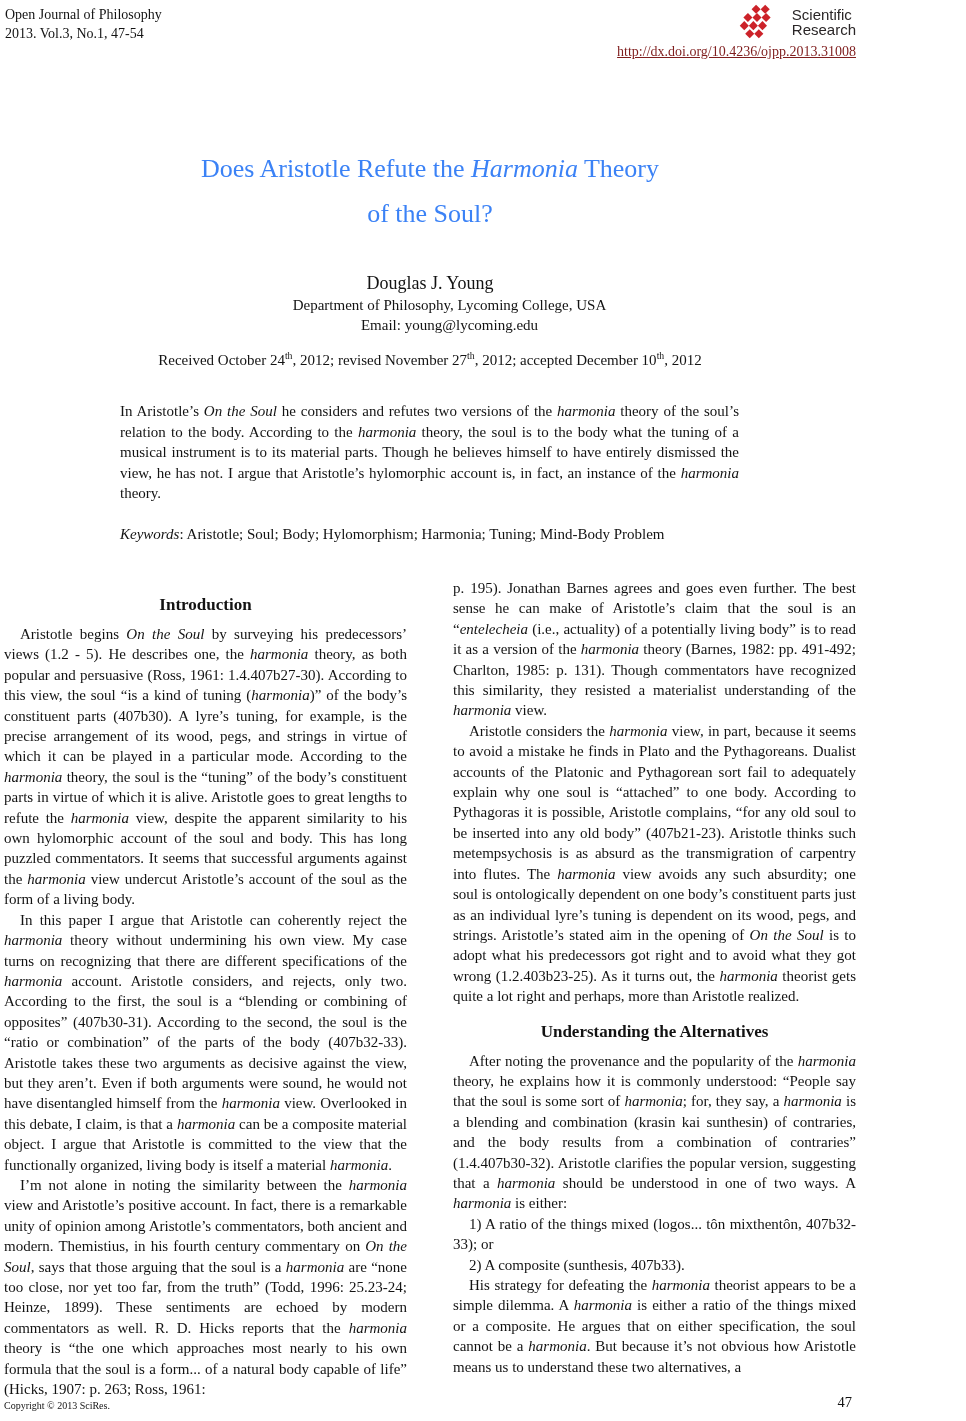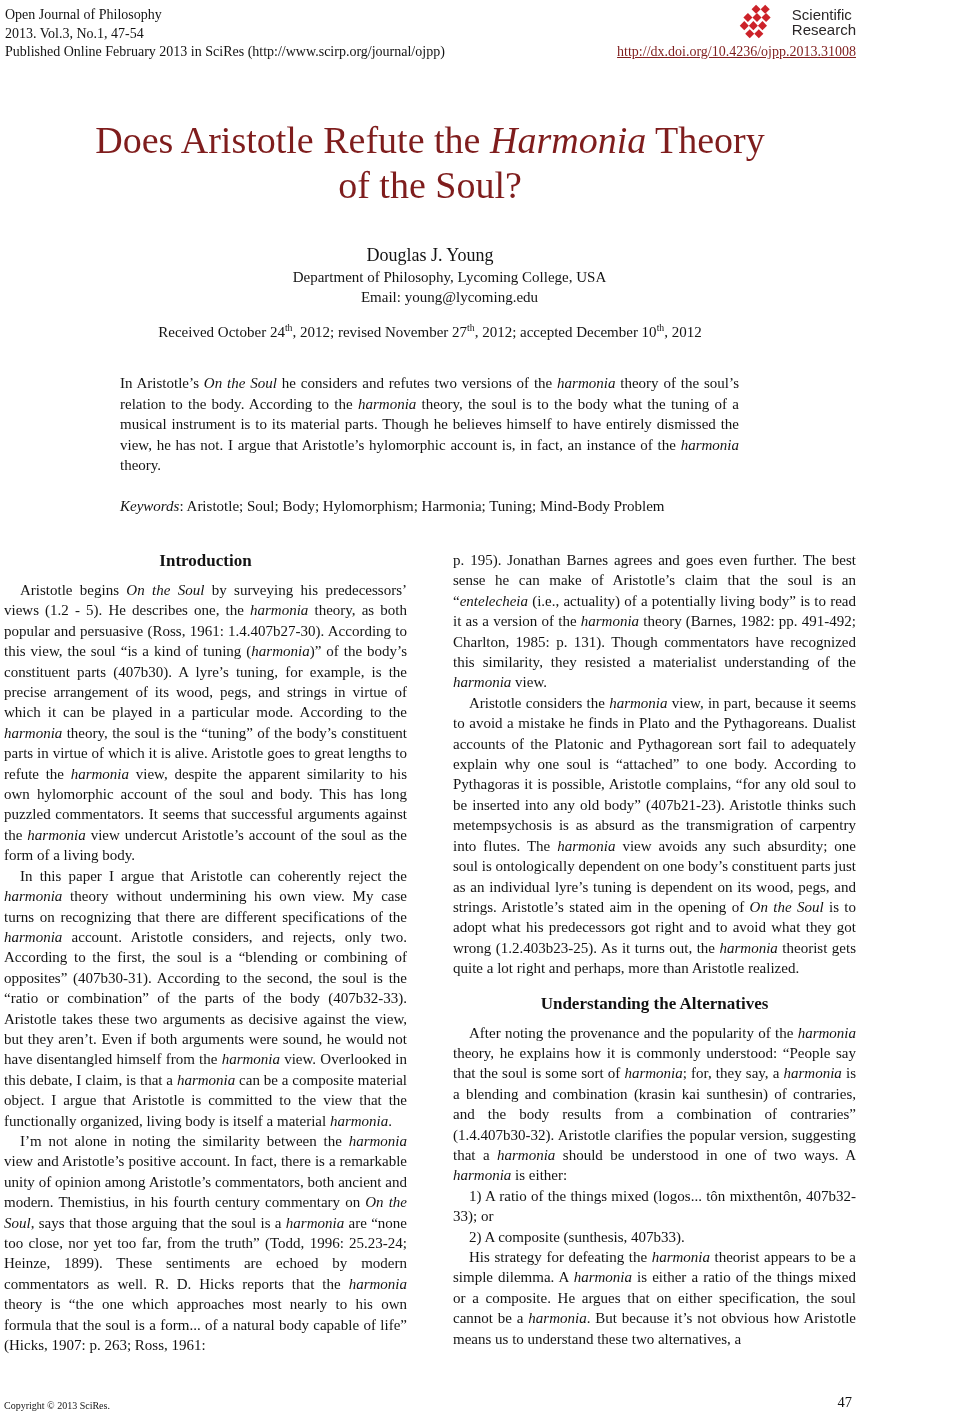--- a/index.html
+++ b/index.html
@@ -12,49 +12,48 @@
     overflow:hidden;
   }
   
   .hdr{position:relative;padding:6px 4px 0 5px;height:62px;}
   .hdr-left{font-size:14px;line-height:18.7px;}
   .hdr-right{position:absolute;top:2px;right:4px;display:flex;flex-direction:column;align-items:flex-end;}
   .logo{display:flex;align-items:center;gap:15px;}
   .logo-text{font-family:"Liberation Sans", sans-serif;font-size:15px;line-height:15px;color:#2a2627;}
   .doi a{color:#7f1d1d;text-decoration:underline;font-size:14px;}
   
-  .title{margin-top:50px;text-align:center;font-size:38px;line-height:45px;color:#7f1d1d;}
+  .title{margin-top:78px;text-align:center;font-size:26px;line-height:45px;color:#3b82f6;}
   .authors{margin-top:36px;text-align:center;}
   .author-name{font-size:18px;line-height:22px;}
   .affil,.email{font-size:15px;line-height:18px;margin-top:2px;padding-left:39px;}
   .dates{margin-top:16px;text-align:center;font-size:15px;}
   sup{font-size:65%;}
   .abstract{margin:32px 121px 0 120px;font-size:15px;line-height:20.5px;text-align:justify;}
   .keywords{margin:20px 121px 0 120px;font-size:15px;line-height:20.5px;}
   
   .cols{display:flex;gap:46px;padding:0 4px;margin-top:34px;}
   .col{flex:1 1 0;min-width:0;}
-  .sec-h{font-size:17px;font-weight:bold;text-align:center;margin:0 0 8px 0;line-height:22px;}
+  .sec-h{font-size:17px;font-weight:bold;text-align:center;margin:16px 0 8px 0;line-height:22px;}
   .sec-h.mid{margin-top:14px;}
   .col p{margin:0;font-size:15px;line-height:20.4px;text-align:justify;text-indent:16px;hyphens:auto;}
   .col p.cont{text-indent:0;}
   
   .foot-left{position:absolute;left:4px;bottom:10px;font-size:10px;}
   .foot-right{position:absolute;right:8px;bottom:10px;font-size:14.5px;}
 </style>
 </head>
 <body>
 
 <div class="page">
 
   <div class="hdr">
     <div class="hdr-left">
       <div>Open Journal of Philosophy</div>
       <div>2013. Vol.3, No.1, 47-54</div>
-      <div>Published Online February 2013 in SciRes (http://www.scirp.org/journal/ojpp)</div>
     </div>
     <div class="hdr-right">
       <div class="logo">
         <svg width="40" height="40" viewBox="0 0 44 40">
           <g fill="#cc2229">
             <path d="M21 1 l5 5 -5 5 -5 -5 Z"></path>
             <path d="M31 1 l5 5 -5 5 -5 -5 Z"></path>
             <path d="M12 10 l5 5 -5 5 -5 -5 Z"></path>
             <path d="M22 10 l5 5 -5 5 -5 -5 Z"></path>
             <path d="M32 10 l5 5 -5 5 -5 -5 Z"></path>

